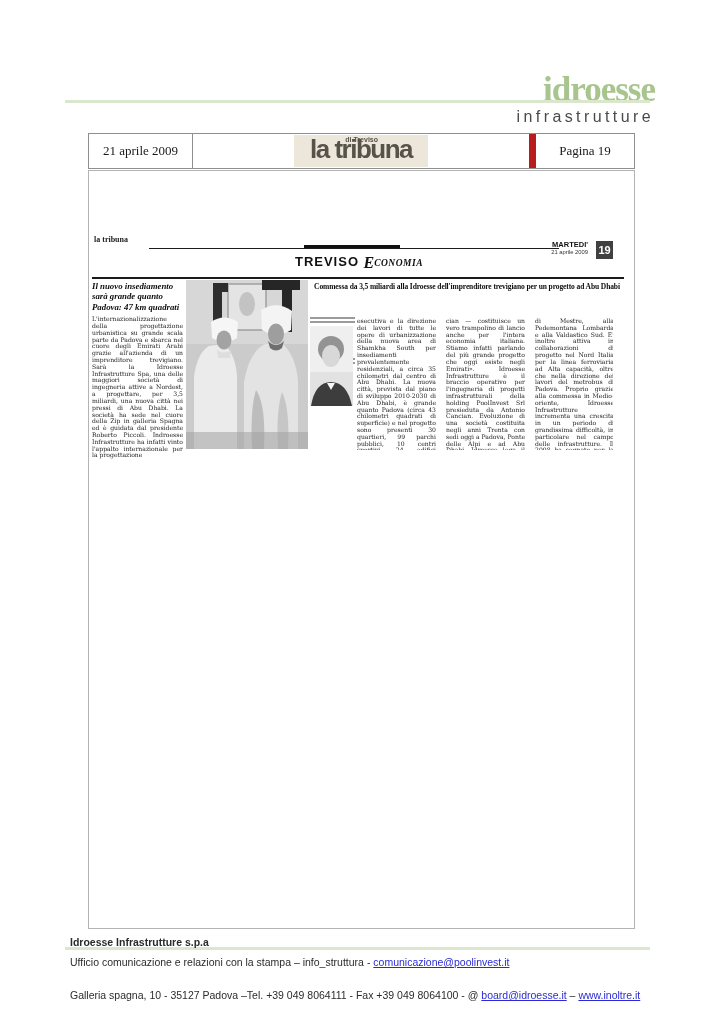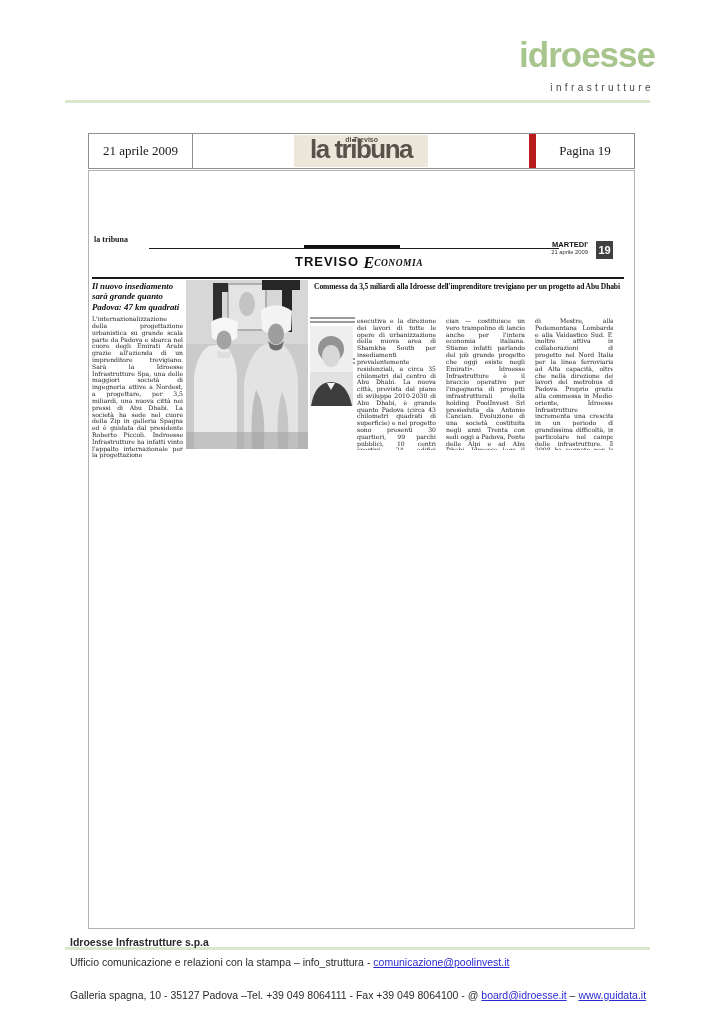--- a/index.html
+++ b/index.html
@@ -6,27 +6,27 @@
   html,body { background:#ffffff; }
   .page {
     position:relative; width:724px; height:1024px; margin:0 auto;
     background:#ffffff; overflow:hidden;
     font-family:"Liberation Sans", sans-serif;
   }
 
   
   .brand { position:absolute; top:40px; right:69px; text-align:right; }
   .brand-name {
-    font-family:Liberation Sans, sans-serif;
+    font-family:Liberation Serif, serif;
     font-weight:bold; font-size:35px; line-height:0.85;
-    letter-spacing:-1px; color:#a9c58e;
+    letter-spacing:-1px; color:#a9c58e;margin-top:35px;
   }
   .brand-sub {
-    font-size:10px; color:#4a4a4a; letter-spacing:3.4px;
-    margin-top:12px; padding-right:1px;
+    font-size:16px; color:#4a4a4a; letter-spacing:3.4px;
+    margin-top:3px; padding-right:1px;
   }
   .green-rule { position:absolute; left:65px; width:585px; height:3px; background:#dbe7cd; }
   .green-rule.top { top:100px; }
   .green-rule.bottom { top:947px; }
 
   
   .clip-head {
     position:absolute; left:88px; top:133px; width:547px; height:36px;
     border:1px solid #8f8f8f; display:flex; background:#fff;
   }
@@ -227,16 +227,16 @@
       <div class="col">di Mestre, alla Pedemontana Lombarda e alla Valdastico Sud. E' inoltre attiva in collaborazioni di progetto nel Nord Italia per la linea ferroviaria ad Alta capacità, oltre che nella direzione dei lavori del metrobus di Padova. Proprio grazie alla commessa in Medio-oriente, Idroesse Infrastrutture incrementa una crescita in un periodo di grandissima difficoltà, in particolare nel campo delle infrastrutture. Il 2008 ha segnato per la società un aumento degli ordini di servizi d'ingegneria, per 42 milioni di euro (+381% rispetto al 2007).</div>
     </div>
   </div>
 
   <div class="green-rule bottom"></div>
   <div class="footer-line f1">
     <span>Ufficio comunicazione e relazioni con la stampa – info_struttura - </span><a href="#">comunicazione@poolinvest.it</a>
   </div>
   <div class="footer-line f-company">Idroesse Infrastrutture s.p.a</div>
   <div class="footer-line f2">
-    <span>Galleria spagna, 10 - 35127 Padova –Tel. +39 049 8064111 - Fax +39 049 8064100 - @ </span><a href="#">board@idroesse.it</a><span> – </span><a href="#">www.guidata.it</a>
+    <span>Galleria spagna, 10 - 35127 Padova –Tel. +39 049 8064111 - Fax +39 049 8064100 - @ </span><a href="#">board@idroesse.it</a><span> – </span><a href="#">www.inoltre.it</a>
   </div>
 
 </div>
 
 </body></html>

